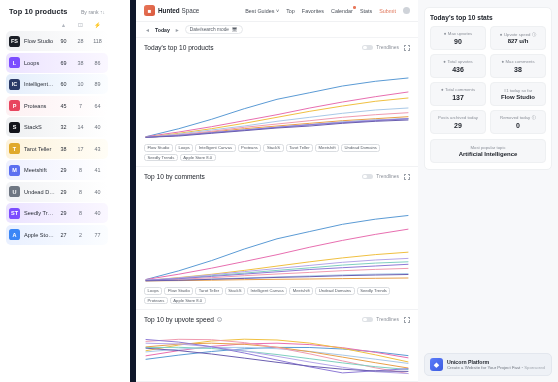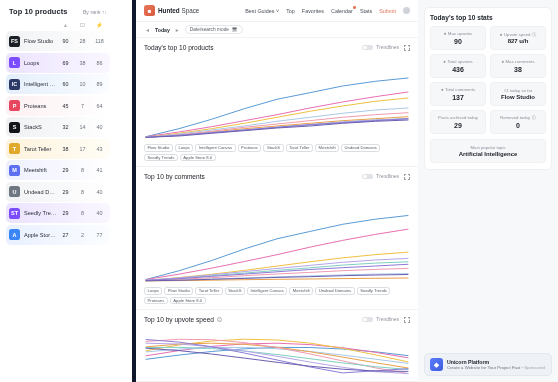--- a/index.html
+++ b/index.html
@@ -8,21 +8,21 @@
     font-family: "Liberation Sans", sans-serif;
     background: #ffffff;
     color: #20242c;
     overflow: hidden;
   }
   .app { display: flex; width: 558px; height: 382px; background: #f7f8fa; }
 
   
   .sidebar {
     width: 136px; height: 382px; background: #ffffff;
-    border-right: 4px solid #0f172a;
+    border-right: 6px solid #0f172a;
     padding: 7px 22px 0 6px; overflow: hidden;
   }
   .sb-head { display: flex; align-items: center; justify-content: space-between; padding: 0 3px 6px 3px; }
   .sb-title { font-size: 7.4px; font-weight: bold; color: #1b1f27; letter-spacing: .1px; }
   .sb-sort { font-size: 5.2px; color: #8b9099; display: flex; align-items: center; gap: 1.5px; }
   .sb-sort .ar { font-size: 5px; color: #9aa0a8; }
   .sb-cols { display: flex; justify-content: flex-end; gap: 0; padding: 0 2px 3px 0; }
   .sb-cols span { width: 17px; text-align: center; font-size: 5.5px; color: #b3b8c0; }
   .row {
     display: flex; align-items: center; height: 20px;

